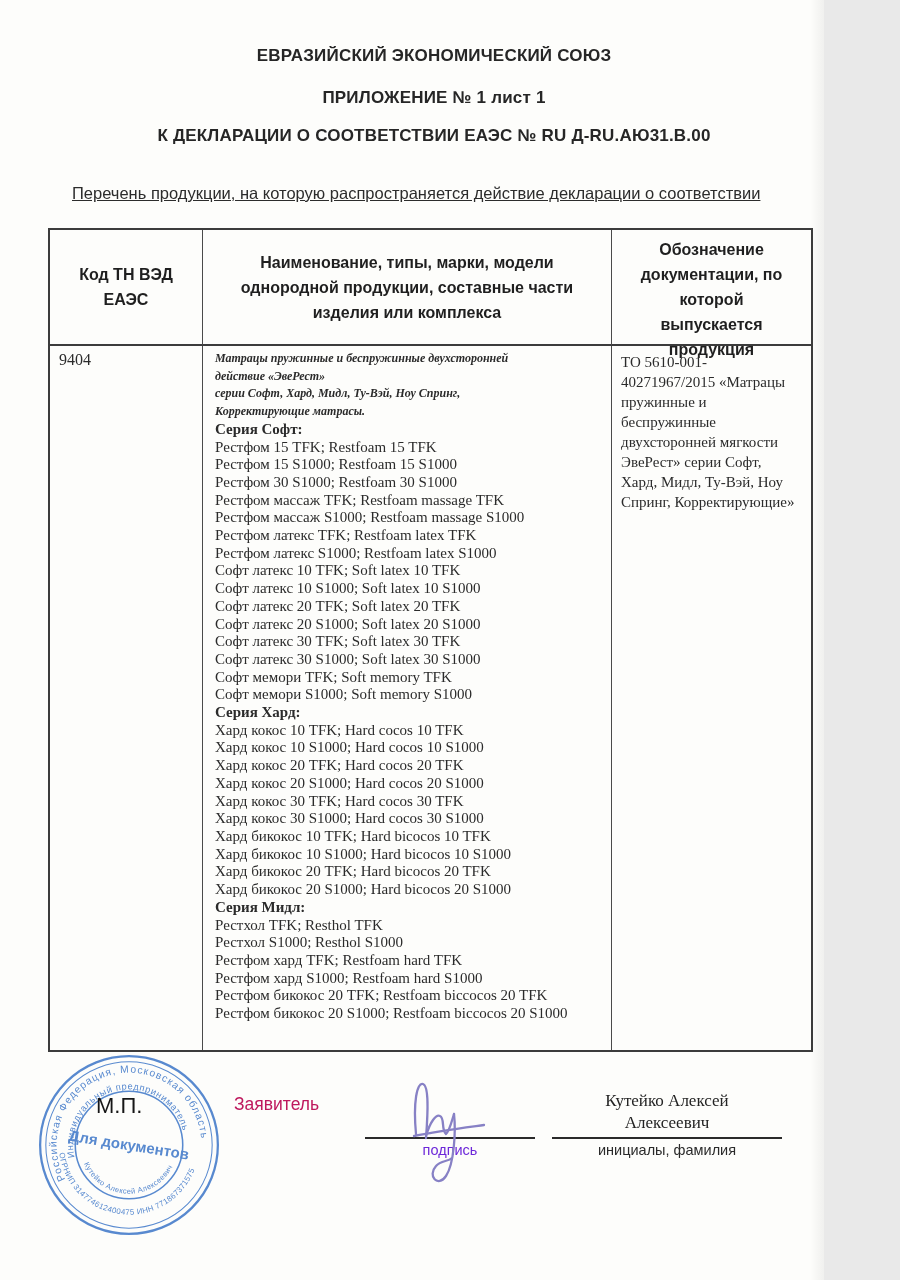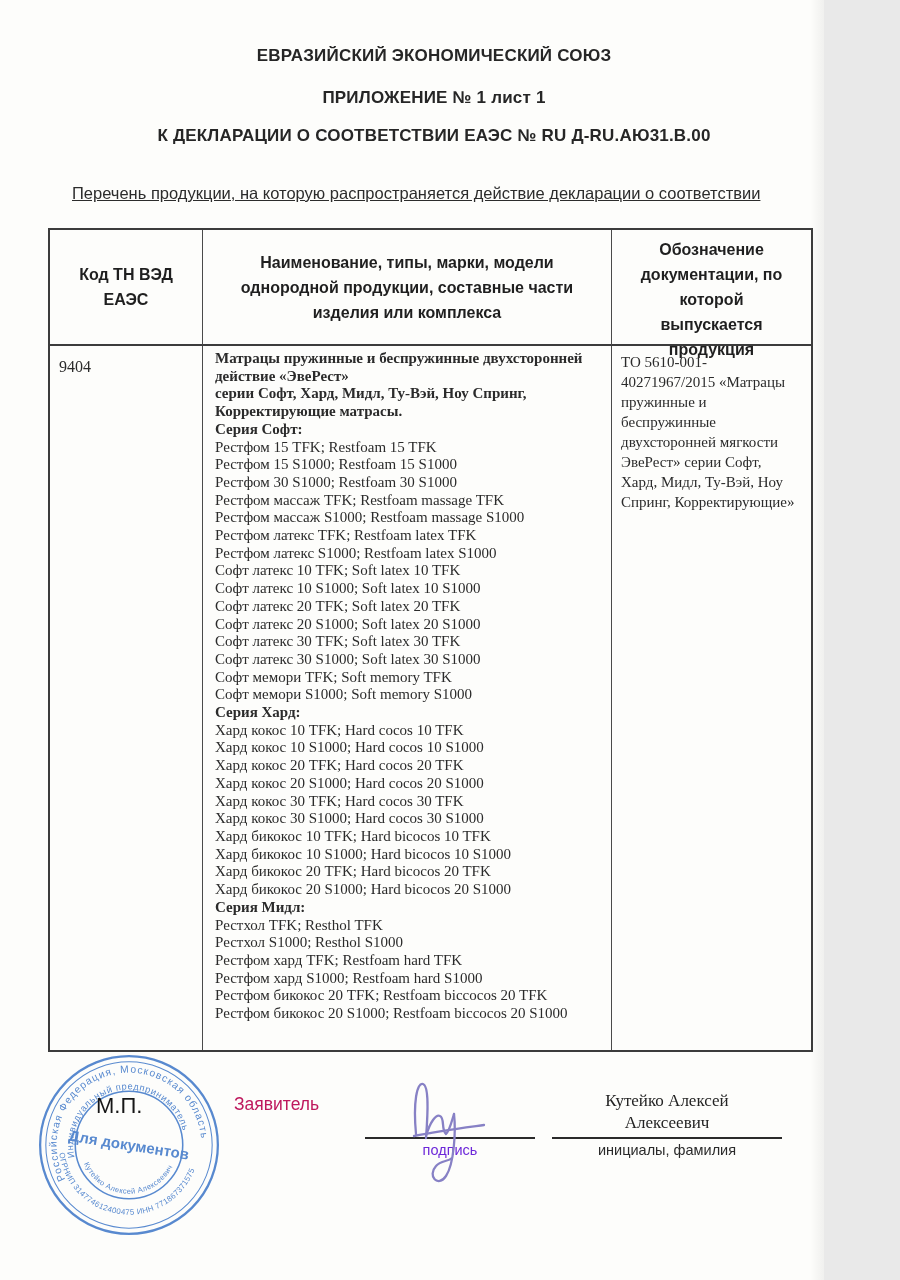--- a/index.html
+++ b/index.html
@@ -17,24 +17,24 @@
 
   .tbl{position:absolute;left:48px;top:228px;width:765px;height:824px;
        border:2px solid #3c3c3c;box-sizing:border-box;
        display:grid;grid-template-columns:153px 409px 1fr;grid-template-rows:116px 1fr;}
   .th{border-bottom:2px solid #3c3c3c;display:flex;align-items:center;justify-content:center;
       text-align:center;font-weight:bold;font-size:16px;line-height:25px;
       white-space:pre-line;color:#1f1f1f;box-sizing:border-box;}
   .th.c3{align-items:flex-start;padding-top:7px;}
   .c1,.c2{border-right:1.6px solid #4a4a4a;}
   .td{font-family:"Liberation Serif","DejaVu Serif",serif;color:#2b2b2b;box-sizing:border-box;}
-  .td.c1{font-size:16px;padding:12px 6px 0 9px;}
+  .td.c1{font-size:16px;padding:5px 6px 0 9px;}
   .td.c2{padding:4px 4px 0 12px;overflow:hidden;}
   .pline{font-size:15px;line-height:17.7px;white-space:nowrap;}
-  .pline.bi{font-weight:bold;font-size:15px;}
+  .pline.bi{font-weight:bold;font-style:italic;font-size:12px;}
   .pline.b{font-weight:bold;font-family:Liberation Serif, serif;}
   .td.c3{font-size:15px;line-height:20px;padding:6px 4px 0 9px;white-space:pre-line;}
 
   .mp{position:absolute;left:96px;top:1093px;font-size:22px;color:#161616;z-index:3;}
   .applicant{position:absolute;left:234px;top:1094px;font-size:17.5px;color:#be185d;}
   .sigline1{position:absolute;left:365px;top:1137px;width:170px;border-top:2px solid #2a2a2a;}
   .sigcap{position:absolute;left:365px;top:1142px;width:170px;text-align:center;
           font-size:14.5px;color:#6d28d9;}
   .nameblock{position:absolute;left:552px;top:1090px;width:230px;text-align:center;
           font-family:"Liberation Serif","DejaVu Serif",serif;font-size:17px;line-height:22px;

